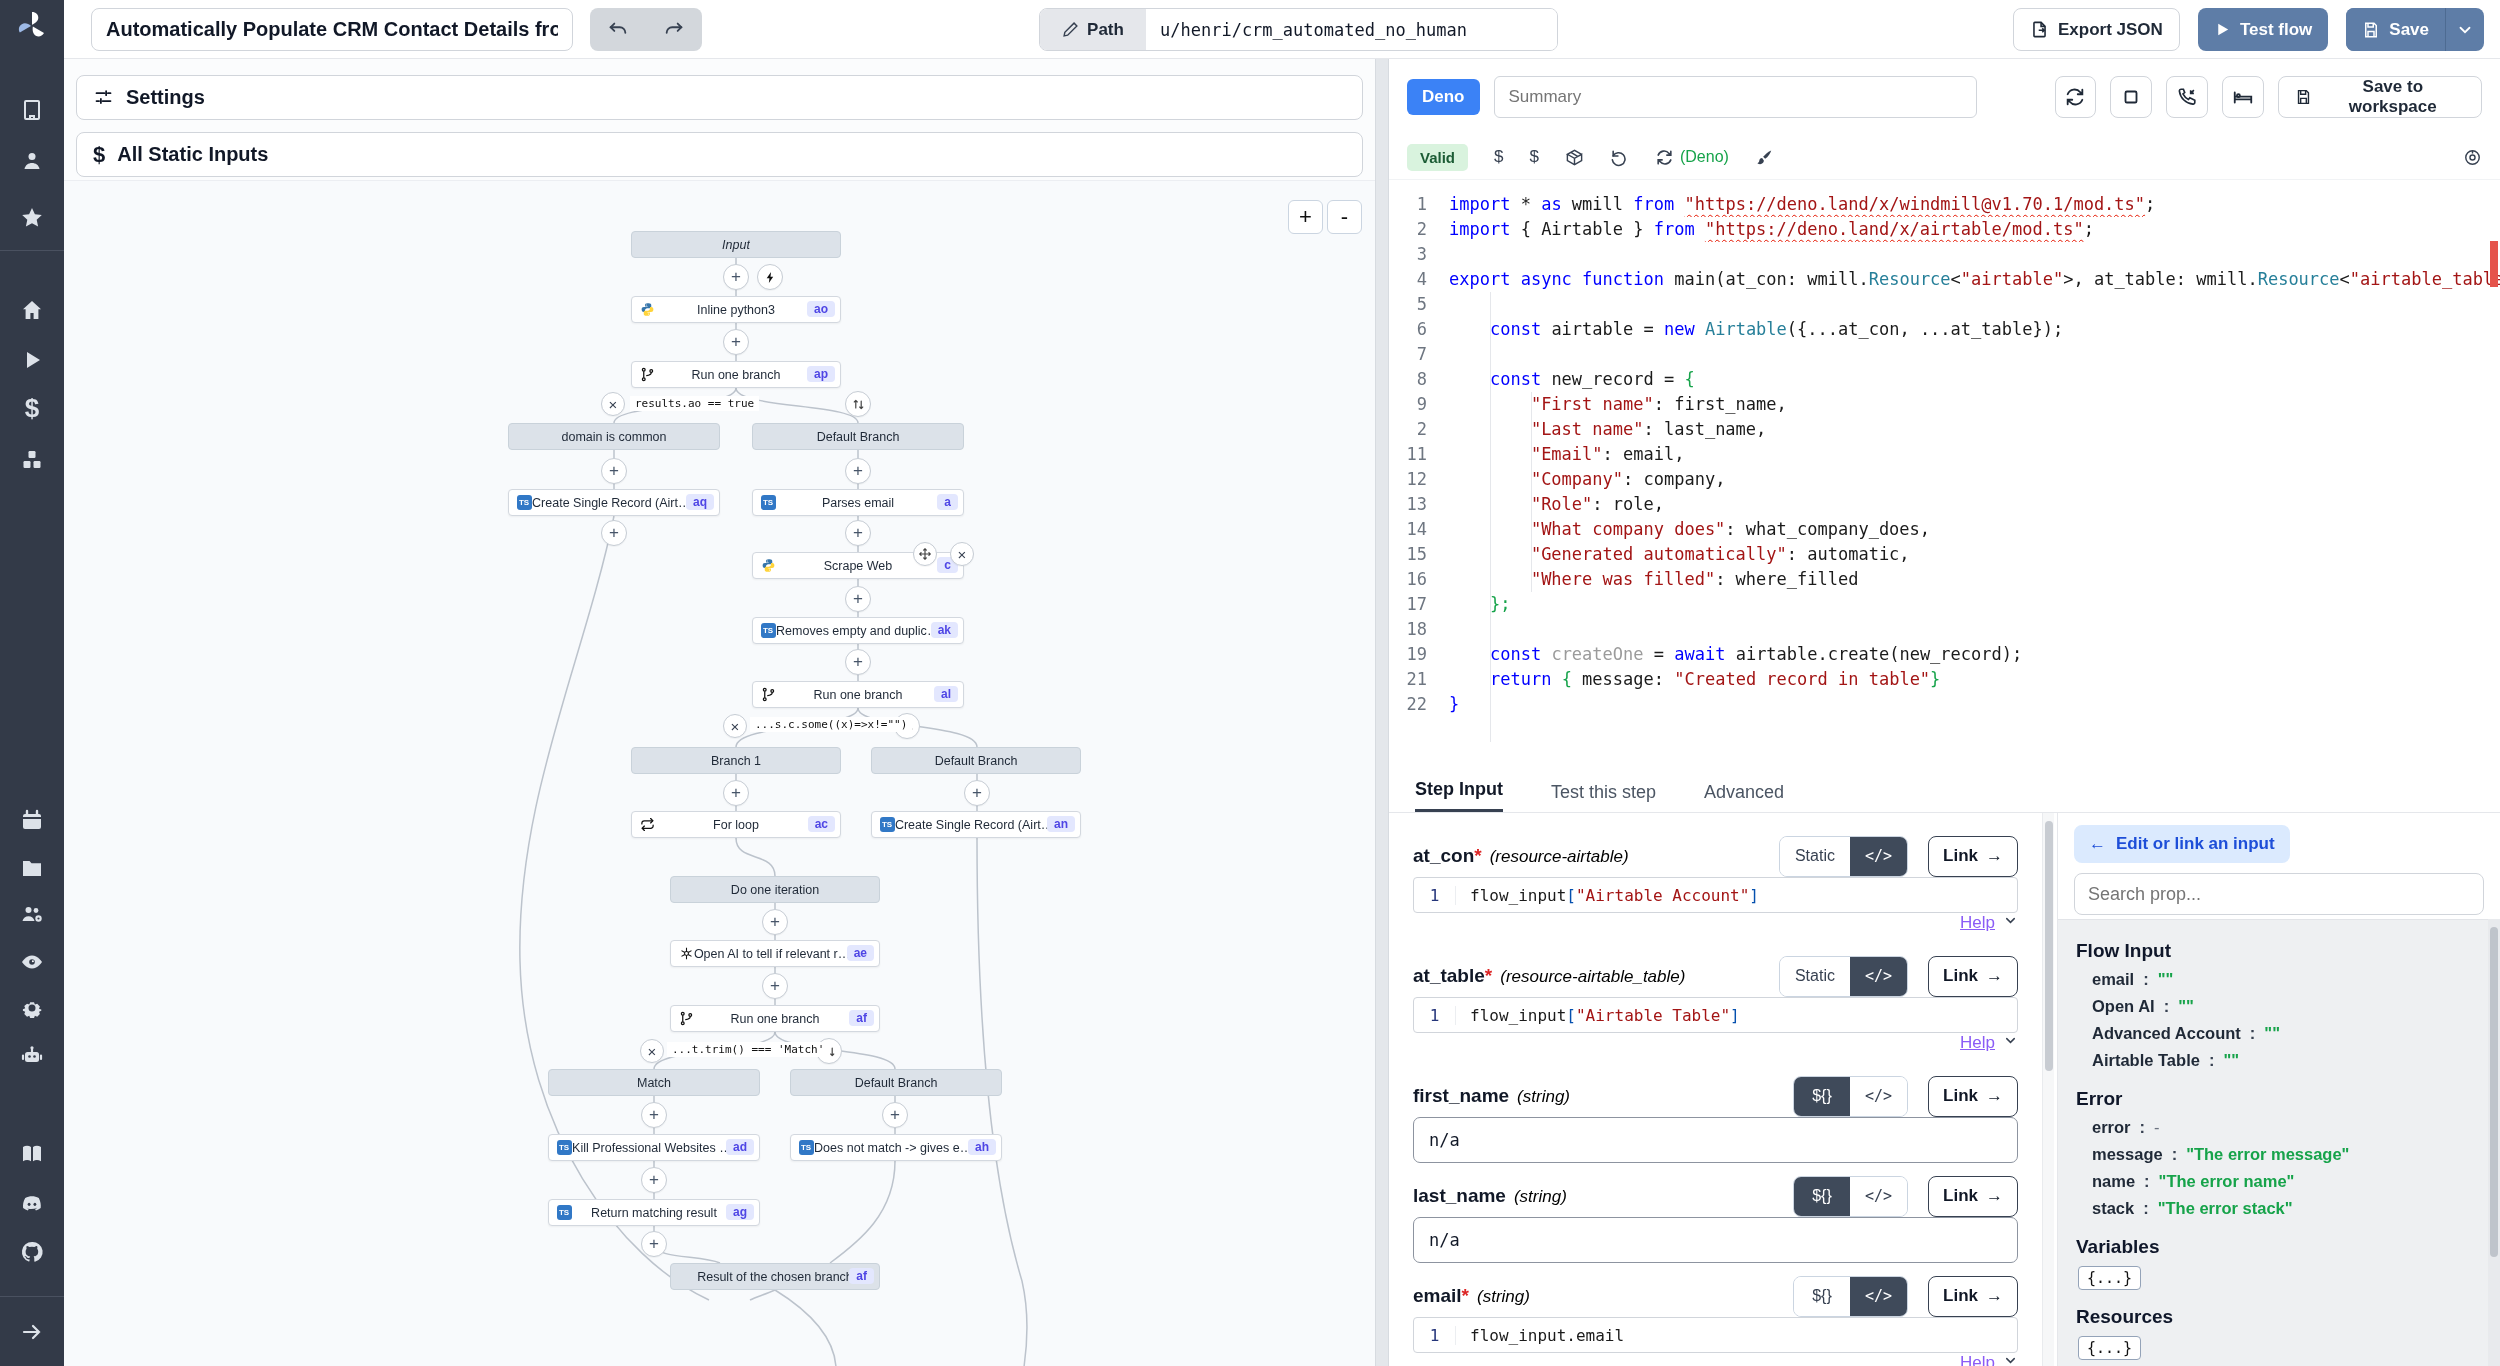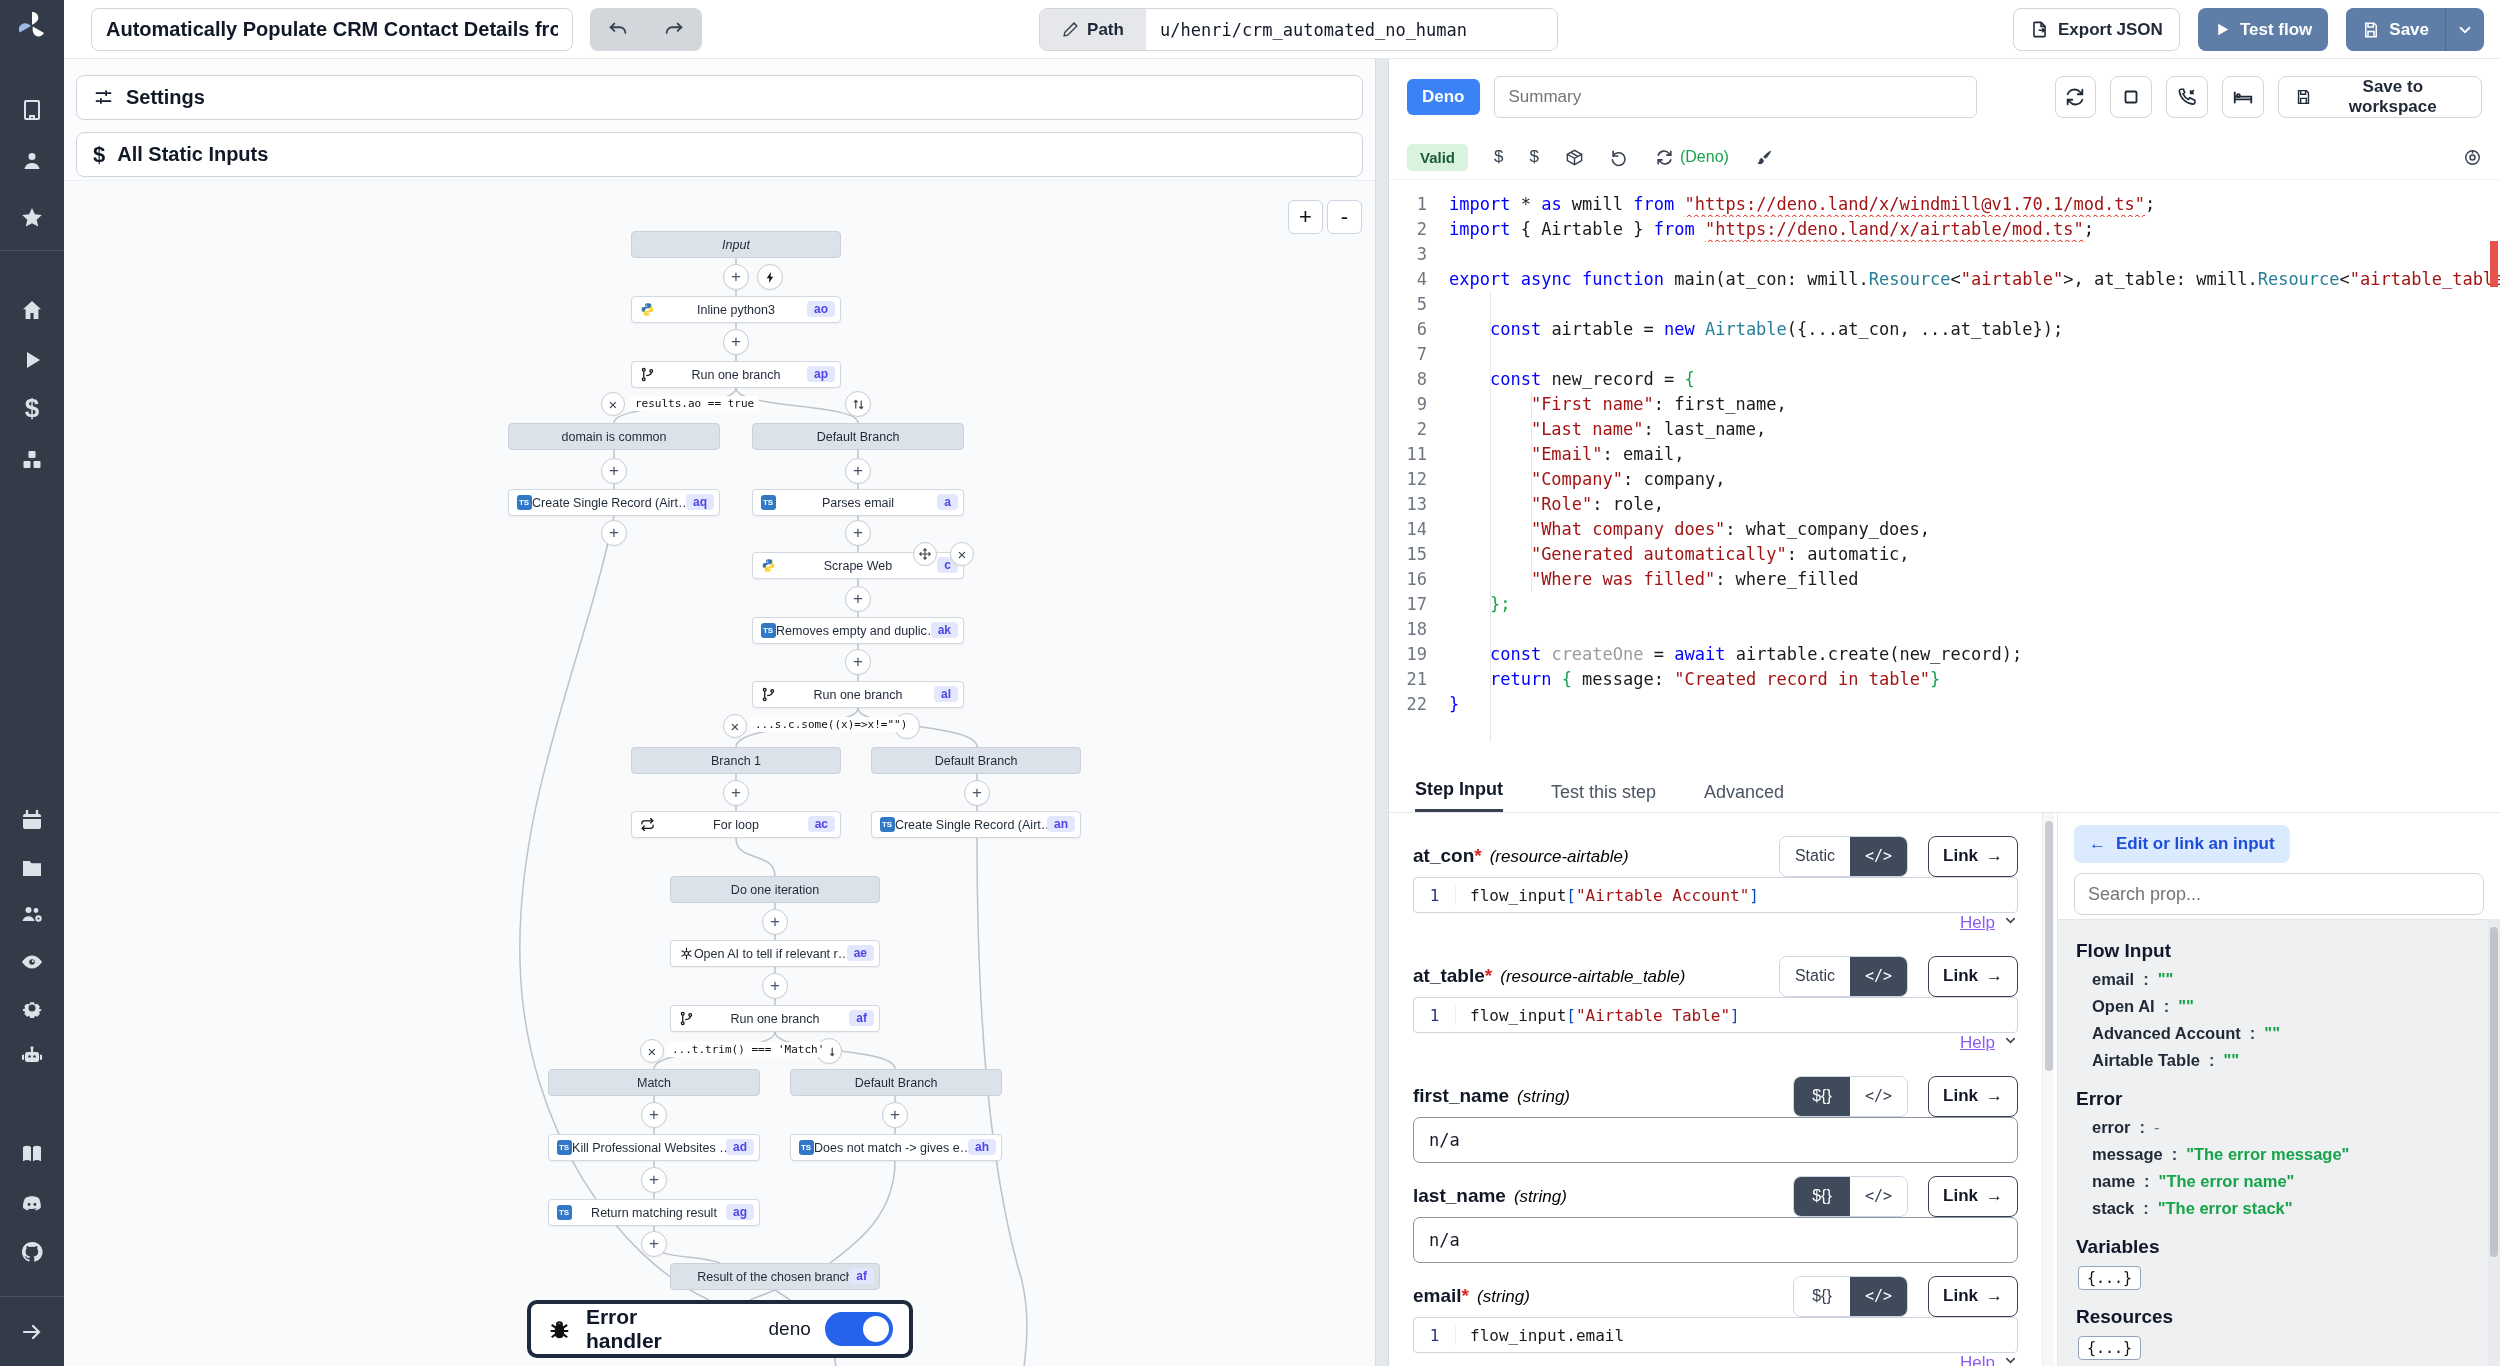--- a/index.html
+++ b/index.html
@@ -539,31 +539,20 @@
         <div class="gcirc" style="left: 849px; top: 361px; width: 24px; height: 24px;">
           <svg width="14" height="14" viewBox="0 0 24 24" fill="none" stroke="#444" stroke-width="2" stroke-linecap="round">
             <path d="M12 3v18M3 12h18M12 3l-2.3 2.3M12 3l2.3 2.3M12 21l-2.3-2.3M12 21l2.3-2.3M3 12l2.3-2.3M3 12l2.3 2.3M21 12l-2.3-2.3M21 12l-2.3 2.3"></path>
           </svg>
         </div>
         <div class="gcirc" style="left: 886px; top: 361px; width: 24px; height: 24px; font-size: 15px; color: rgb(55, 65, 81);">×</div>
         <div class="gcond" style="left: 566px; top: 215px;">results.ao == true</div>
         <div class="gcond" style="left: 686px; top: 536px;">...s.c.some((x)=&gt;x!="")</div>
         <div class="gcond" style="left: 603px; top: 861px;">...t.trim() === 'Match'</div>
       </div>
-    <div class="errnode">
-      <svg width="27" height="27" viewBox="0 0 24 24" fill="none" stroke="#111" stroke-width="2">
-          <rect x="8.5" y="7.5" rx="3.5" width="7" height="12" fill="#111"></rect>
-          <path d="M9.5 7.5a2.5 2.5 0 015 0M3.5 13.5h5M15.5 13.5h5M4.5 19.5l3.5-2.5M19.5 19.5L16 17M4.5 7.5L8 10M19.5 7.5L16 10"></path>
-        </svg>
-      <span class="elabel">Error handler</span>
-      <span class="eruntime">deno</span>
-      <div class="toggle">
-          <div class="knob"></div>
-        </div>
-    </div>
     <div class="zoombtn" style="left:1224px">+</div>
     <div class="zoombtn" style="left:1263px">-</div>
   </div>
 </div>
 
 <div class="vdiv"></div>
 
 <div class="rpanel">
   <div class="rp-row1">
     <span class="deno-badge">Deno</span>

